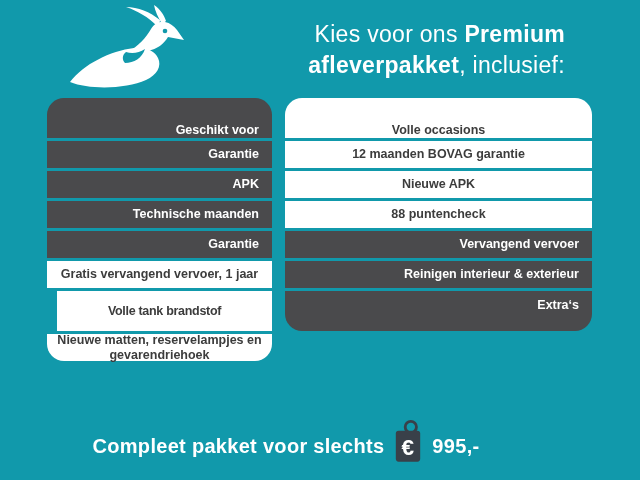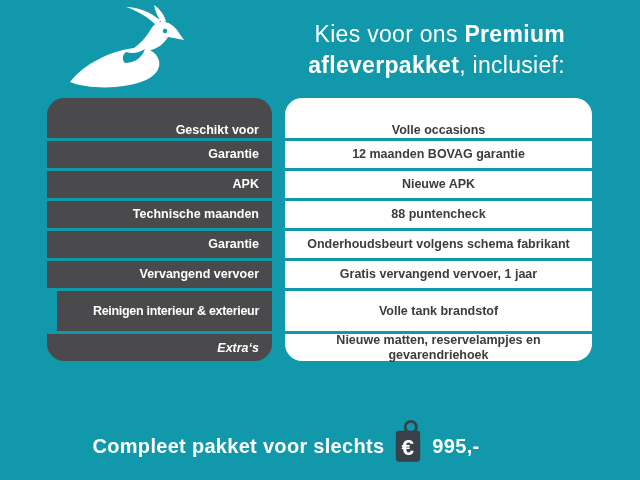--- a/index.html
+++ b/index.html
@@ -46,21 +46,21 @@
     padding: 0 6px;
   }
   .pkg-table .cell:nth-child(13) { letter-spacing: -0.3px; margin-left: 10px; } 
   .r-first {
     border-top-left-radius: 17px; border-top-right-radius: 17px;
     align-items: flex-end; padding-bottom: 6px;
   }
   .r-last {
     border-bottom-left-radius: 17px; border-bottom-right-radius: 17px;
   }
-  .cell.label.r-last { align-items: flex-start; padding-top: 7px; font-style: italic; }
+  .cell.label.r-last { align-items: flex-start; padding-top: 7px; }
 
   
   .footer {
     position: absolute; left: 0; top: 421px; width: 572px; height: 50px;
     display: flex; align-items: center; justify-content: center; gap: 9px;
     color: #ffffff; font-weight: bold; font-size: 20px; letter-spacing: .3px;
   }
   .tag-icon { width: 30px; height: 46px; margin-top: -10px; }
   .tag-icon text {
     font-family: "Liberation Sans", sans-serif;
@@ -96,21 +96,20 @@
   <div class="cell label">Garantie</div>
   <div class="cell value">12 maanden BOVAG garantie</div>
 
   <div class="cell label">APK</div>
   <div class="cell value">Nieuwe APK</div>
 
   <div class="cell label">Technische maanden</div>
   <div class="cell value">88 puntencheck</div>
 
   <div class="cell label">Garantie</div>
-  <div class="cell value">Onderhoudsbeurt volgens schema fabrikant</div>
 
   <div class="cell label">Vervangend vervoer</div>
   <div class="cell value">Gratis vervangend vervoer, 1 jaar</div>
 
   <div class="cell label">Reinigen interieur &amp; exterieur</div>
 
   <div class="cell value">Volle tank brandstof</div>
 
   <div class="cell label r-last">Extra‘s</div>
   <div class="cell value r-last">Nieuwe matten, reservelampjes en gevarendriehoek</div>

